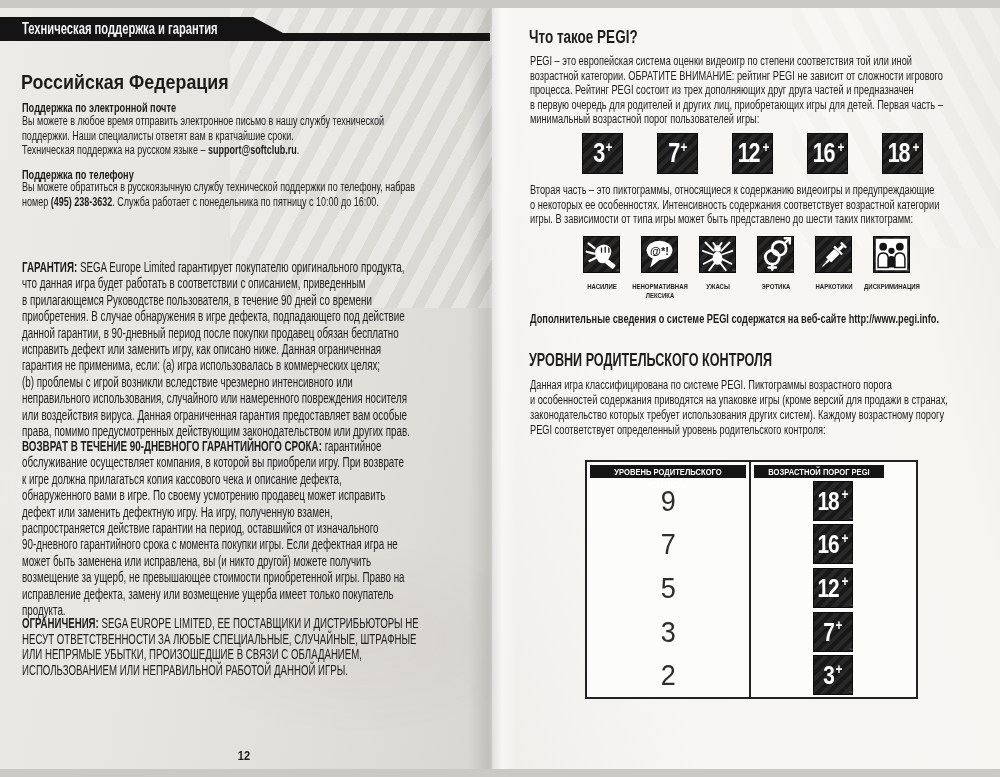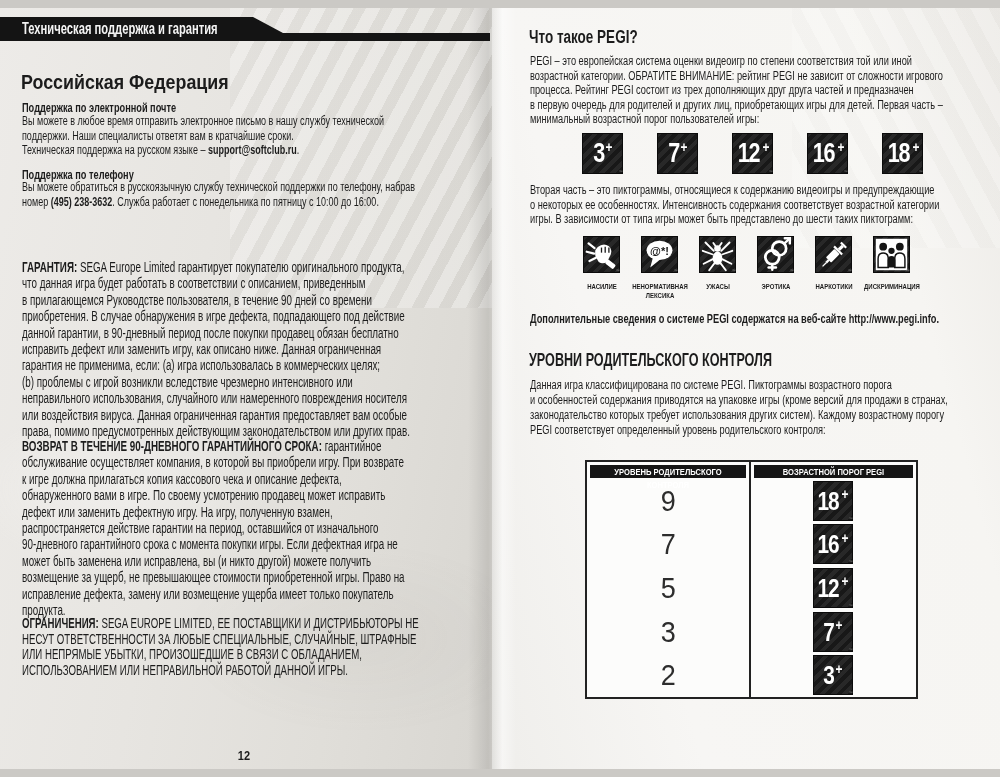--- a/index.html
+++ b/index.html
@@ -71,21 +71,21 @@
     background:#181818 repeating-linear-gradient(135deg,rgba(70,70,70,.35) 0 4px,rgba(0,0,0,0) 4px 8px);
     box-shadow:inset 0 0 0 1px #0b0b0b;}
   .desc-icon svg{position:absolute;left:0;top:0;width:100%;height:100%;}
   .desc-label{margin-top:9px;width:76px;text-align:center;font-size:7.5px;font-weight:bold;line-height:9px;color:#1c1c1c;white-space:pre-line;transform:scaleX(.8);}
 
   
   .ptable{position:absolute;left:585px;top:460px;width:333px;height:239px;background:#fcfcfb;border:2px solid #222;box-sizing:border-box;}
   .pt-divider{position:absolute;left:162px;top:0;bottom:0;width:2px;background:#222;}
   .pt-h{position:absolute;top:3px;height:13px;background:#151515;}
   .pt-h1{left:3px;width:156px;}
-  .pt-h2{left:167px;width:159px;}
+  .pt-h2{left:167px;width:130px;}
   .pt-h span{display:block;text-align:center;color:#fff;font-size:9.5px;font-weight:bold;line-height:13px;transform:scaleX(.8);}
   .t-rows{position:absolute;left:0;top:17px;right:0;bottom:0;display:flex;flex-direction:column;}
   .t-row{flex:1;display:flex;}
   .t-cell-level{width:162px;display:flex;align-items:center;justify-content:center;}
   .t-level{font-size:30px;color:#2d2d2d;transform:scaleX(.9);}
   .t-cell-age{flex:1;display:flex;align-items:center;justify-content:center;}
 </style>
 </head>
 <body>
 

